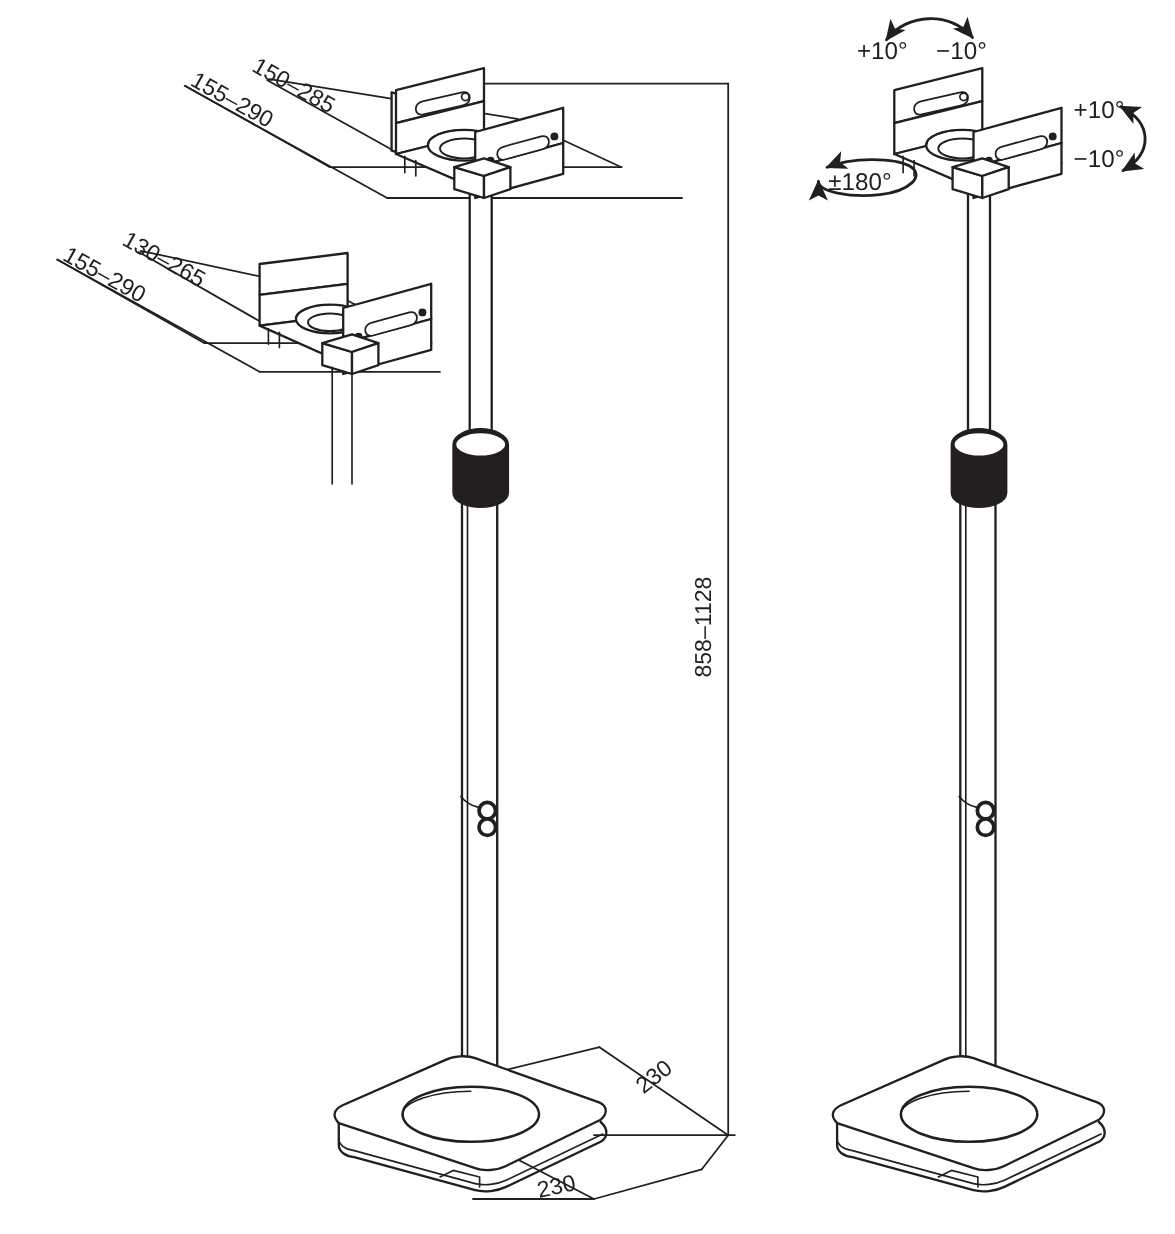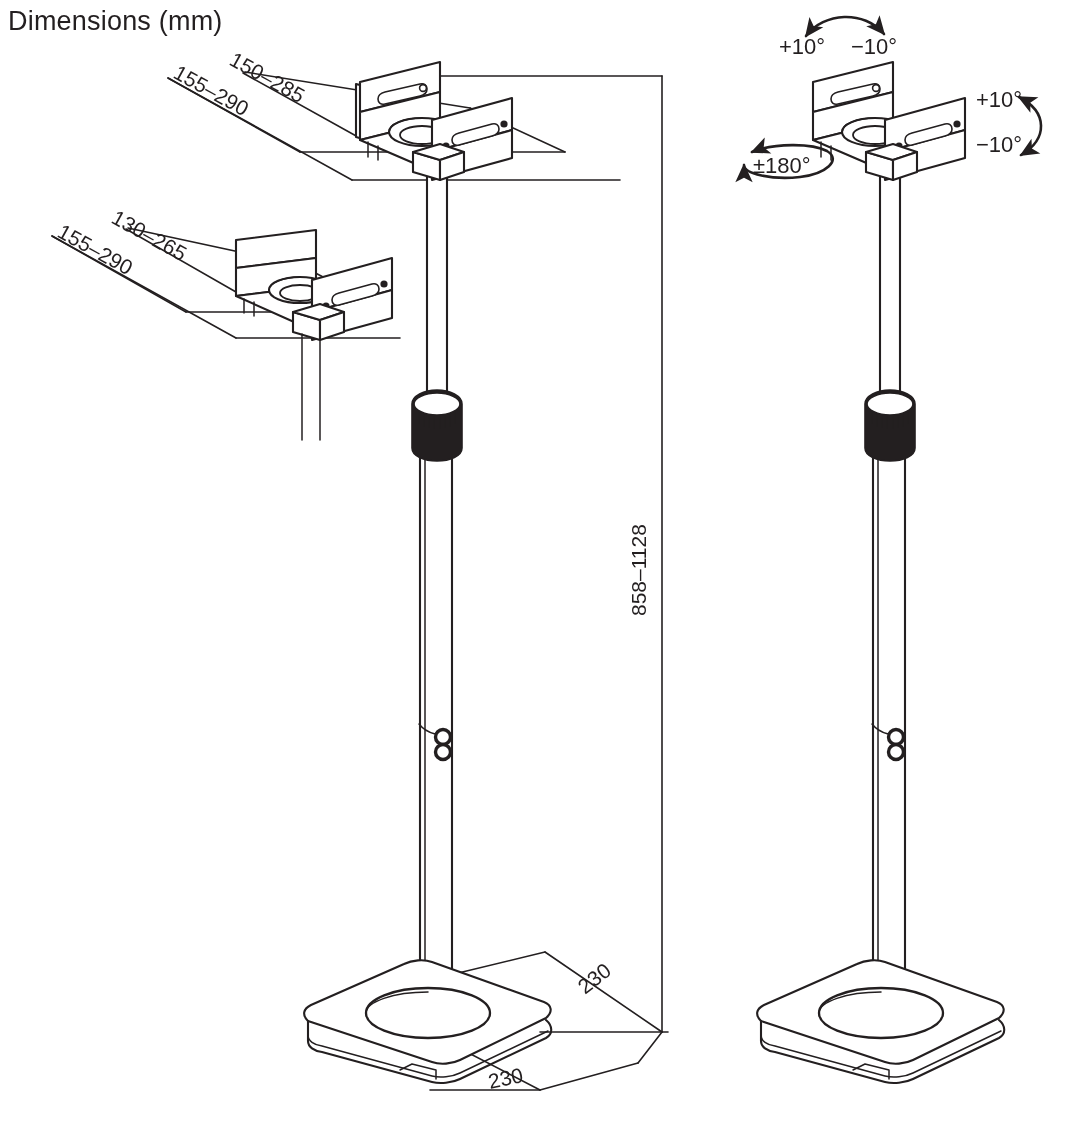--- a/index.html
+++ b/index.html
@@ -8,21 +8,20 @@
   #stage{position:absolute;inset:0;}
   svg{display:block;}
   .title{position:absolute;left:8px;top:6px;font-size:27px;color:#231f20;
          letter-spacing:.2px;white-space:nowrap;}
 </style>
 </head>
 <body>
 
 <div id="stage">
 
-  <div class="title">Dimensions (mm)</div>
 
   <svg width="1068" height="1122" viewBox="0 0 1068 1122" xmlns="http://www.w3.org/2000/svg">
     <defs>
       <style>
         .ln{fill:none;stroke:#231f20;stroke-width:2.1;stroke-linejoin:round;stroke-linecap:round;}
         .lnT{fill:none;stroke:#231f20;stroke-width:1.5;stroke-linejoin:round;stroke-linecap:round;}
         .lnD{fill:none;stroke:#231f20;stroke-width:1.6;stroke-linecap:round;}
         .lnH{fill:none;stroke:#231f20;stroke-width:2.6;stroke-linejoin:round;stroke-linecap:round;}
         .wf{fill:#ffffff;stroke:#231f20;stroke-width:2.1;stroke-linejoin:round;stroke-linecap:round;}
         .wfT{fill:#ffffff;stroke:#231f20;stroke-width:1.6;stroke-linejoin:round;stroke-linecap:round;}

